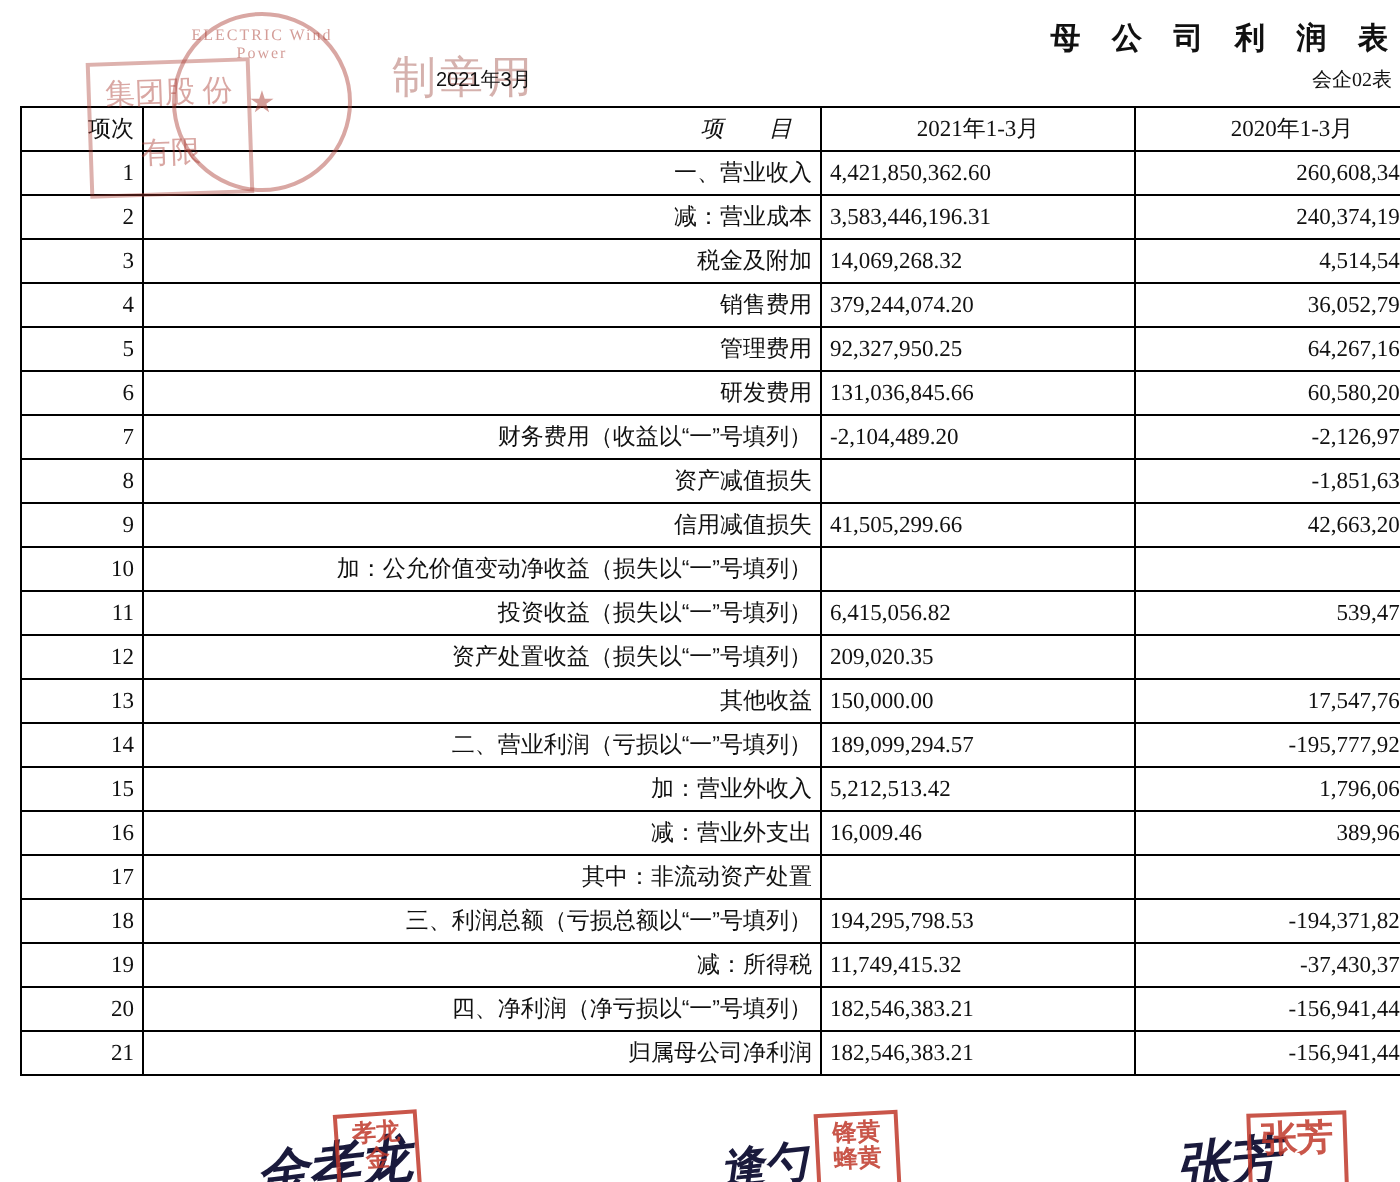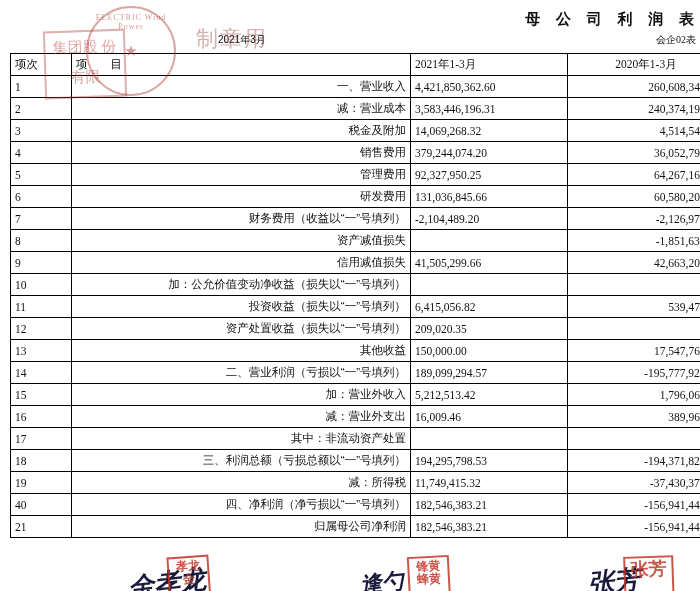--- a/index.html
+++ b/index.html
@@ -73,26 +73,26 @@
   }
   table.stmt td, table.stmt th {
     border: 1px solid #000;
     height: 21px;
     padding: 0 4px;
     font-weight: normal;
     vertical-align: middle;
     white-space: nowrap;
     overflow: hidden;
   }
-  .c-no      { width: 52px;  text-align: left; }
+  .c-no      { width: 52px;  text-align: right; }
   .c-item    { width: 330px; text-align: right; }
   .c-cur     { width: 148px; padding-right: 18px; }
   .c-prev    { width: 148px; text-align: right; padding-right: 10px; }
   thead td { text-align: center; font-family: "Liberation Serif", serif; }
-  thead .c-item { letter-spacing: 10px; text-align: left; padding-left: 60px; }
+  thead .c-item { letter-spacing: 10px; text-align: right; padding-left: 60px; font-style: italic; }
   .num { font-family: "Liberation Serif", serif; }
   .indent1 { padding-left: 8px; }
   .indent2 { padding-left: 30px; margin-top: 44px; }
   .indent3 { padding-left: 56px; }
 
   
   .sig-row {
     position: relative;
     margin-top: 14px;
     height: 54px;
@@ -197,21 +197,21 @@
     <span class="period">2021年3月</span>
     <span class="formno num">会企02表</span>
   </div>
 
 
   <table class="stmt">
     <thead>
       <tr>
         <td class="c-no">项次</td>
         <td class="c-item">项            目</td>
-        <td class="c-cur" style="text-align:left;padding-right:4px;">2021年1-3月</td>
+        <td class="c-cur" style="text-align:center;padding-right:4px;">2021年1-3月</td>
         <td class="c-prev" style="text-align:center;padding-right:4px;">2020年1-3月</td>
       </tr>
     </thead>
     <tbody id="stmt-body">
         <tr>
           <td class="c-no num">1</td>
           <td class="c-item indent1">一、营业收入</td>
           <td class="c-cur num">4,421,850,362.60</td>
           <td class="c-prev num">260,608,346.49</td>
         </tr>
@@ -317,21 +317,21 @@
           <td class="c-cur num">194,295,798.53</td>
           <td class="c-prev num">-194,371,822.64</td>
         </tr>
         <tr>
           <td class="c-no num">19</td>
           <td class="c-item indent2">减：所得税</td>
           <td class="c-cur num">11,749,415.32</td>
           <td class="c-prev num">-37,430,377.50</td>
         </tr>
         <tr>
-          <td class="c-no num">40</td>
+          <td class="c-no num">20</td>
           <td class="c-item indent1">四、净利润（净亏损以“一”号填列）</td>
           <td class="c-cur num">182,546,383.21</td>
           <td class="c-prev num">-156,941,445.14</td>
         </tr>
         <tr>
           <td class="c-no num">21</td>
           <td class="c-item indent1">归属母公司净利润</td>
           <td class="c-cur num">182,546,383.21</td>
           <td class="c-prev num">-156,941,445.14</td>
         </tr>

